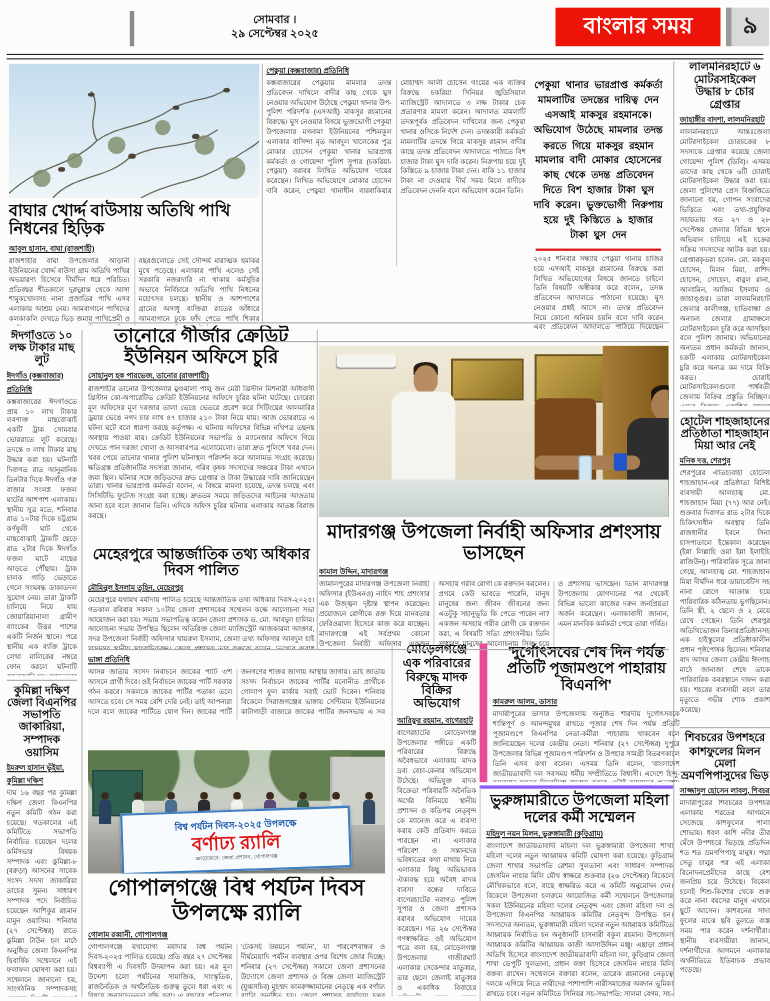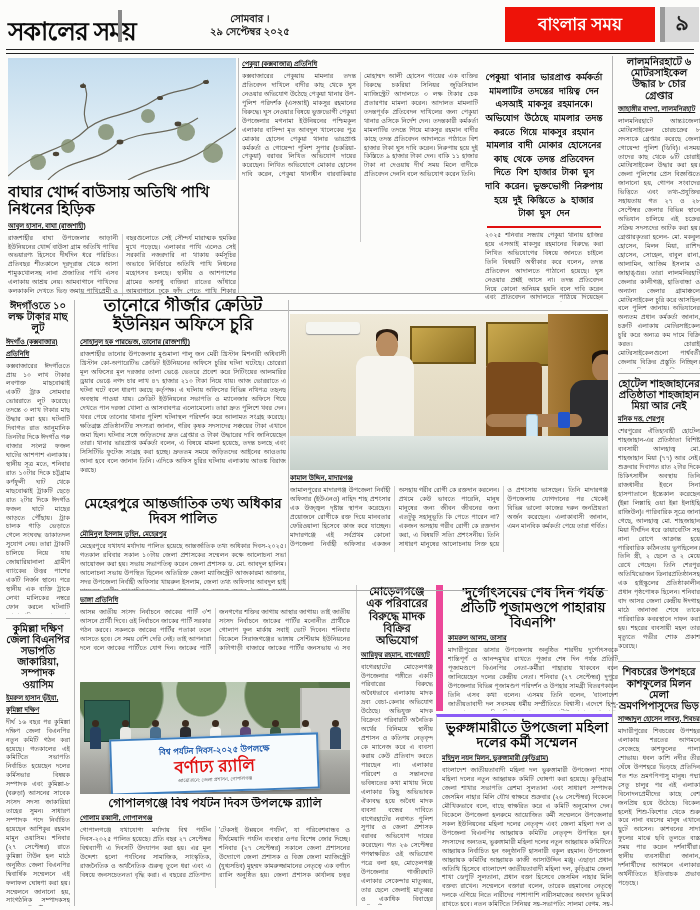--- a/index.html
+++ b/index.html
@@ -5,21 +5,21 @@
   html,body{margin:0;padding:0;background:#e9e9e9;}
   #page{position:relative;width:700px;height:910px;margin:0 auto;background:#fcfcfa;
         font-family:"Liberation Sans","DejaVu Sans",sans-serif;color:#111;overflow:hidden;}
 
   
   .masthead-logo{position:absolute;left:8px;top:12px;font-size:25px;font-weight:bold;
                  letter-spacing:-1px;color:#0d0d0d;white-space:nowrap;}
   .logo-bar{position:absolute;left:118px;top:10px;width:4px;height:32px;background:#8a8a8a;}
   .date-block{position:absolute;left:210px;top:12px;font-size:10px;font-weight:bold;line-height:1.3;text-align:center;}
   .section-box{position:absolute;left:505px;top:7px;width:150px;height:35px;background:#ee1309;
-               color:#fff;font-size:17px;font-weight:bold;display:flex;align-items:center;justify-content:center;}
+               color:#fff;font-size:20px;font-weight:bold;display:flex;align-items:center;justify-content:center;}
   .page-num-box{position:absolute;left:660px;top:7px;width:34px;height:35px;background:#d9d9d9;
                 border-left:5px solid #9a9a9a;display:flex;align-items:center;justify-content:center;
                 font-size:21px;font-weight:bold;color:#222;}
   .header-rule{position:absolute;left:6px;top:49px;width:688px;height:3px;
                border-top:1.5px solid #222;border-bottom:1px solid #222;}
 
   
   .art{position:absolute;overflow:hidden;}
   .hl{font-weight:bold;color:#0b0b0b;margin:0 0 2px 0;line-height:1.12;}
   .h-xl{font-size:25px;text-align:center;}
@@ -75,21 +75,20 @@
   .banner-l2{font-size:17px;font-weight:bold;color:#e01212;line-height:1.05;}
   .banner-l3{font-size:4.8px;color:#333;}
 
   .sb{border-left:1px solid #b5b5b5;padding-left:5px;}
 </style>
 </head>
 <body>
 
 <div id="page">
 
-  <div class="masthead-logo">সকালের সময়</div>
   <div class="logo-bar"></div>
   <div class="date-block">
     <div>সোমবার ।</div>
     <div>২৯ সেপ্টেম্বর ২০২৫</div>
   </div>
   <div class="section-box">বাংলার সময়</div>
   <div class="page-num-box">৯</div>
   <div class="header-rule"></div>
 
   <section class="art" style="left:8px;top:58px;width:228px;height:238px;">
@@ -198,20 +197,21 @@
       <div class="person-b">
         <div class="hair-b"></div>
         <div class="head-b"></div>
         <div class="torso-b"></div>
         <div class="arm-b"></div>
         <div class="band-b"></div>
       </div>
       <div class="bottle"></div>
       <div class="table-office"></div>
     </div>
+    <h2 class="hl h-lg" style="margin-top:4px;">মাদারগঞ্জ উপজেলা নির্বাহী অফিসার প্রশংসায় ভাসছেন</h2>
     <div class="byline">কামাল উদ্দিন, মাদারগঞ্জ</div>
     <div class="bodytx cols3" style="height:66px;">জামালপুরের মাদারগঞ্জ উপজেলা নির্বাহী অফিসার (ইউএনও) নাহিদ শাহ প্রশংসার এক উজ্জ্বল দৃষ্টান্ত স্থাপন করেছেন। প্রয়োজনে রোগীকে রক্ত দিয়ে মানবতার ফেরিওয়ালা হিসেবে কাজ করে যাচ্ছেন। মাদারগঞ্জে এই সর্বপ্রথম কোনো উপজেলা নির্বাহী অফিসার একজন অসহায় গরীব রোগী কে রক্তদান করলেন। প্রথমে কেউ ভাবতে পারেনি, মানুষ মানুষের জন্য জীবন জীবনের জন্য এতটুকু সহানুভূতি কি পেতে পারেন না? একজন অসহায় গরীব রোগী কে রক্তদান করা, এ বিষয়টি সত্যি প্রশংসনীয়। তিনি সাধারণ মানুষের আলোচনায় সিক্ত হয়ে ও প্রশংসায় ভাসছেন। তিনি মাদারগঞ্জ উপজেলায় যোগদানের পর থেকেই বিভিন্ন ভালো কাজের দরুন জনপ্রিয়তা অর্জন করেছেন। এলাকাবাসী জানান, এমন মানবিক কর্মকর্তা পেয়ে তারা গর্বিত।</div>
   </section>
 
   <section class="art" style="left:80px;top:592px;width:270px;height:88px;">
     <div class="byline">ভাঙ্গা প্রতিনিধি</div>
     <div class="bodytx cols2" style="height:46px;">আসন্ন জাতীয় সংসদ নির্বাচনে জাকের পার্টি ৩'শ আসনে প্রার্থী দিবে। ওই নির্বাচনে জাকের পার্টি সরকার গঠন করবে। সকলকে জাকের পার্টির পতাকা তলে আসতে হবে। সে সময় বেশি দেরি নেই। তাই আপনারা দলে বলে জাকের পার্টিতে যোগ দিন। জাকের পার্টি জনগণের শক্তির জাগায় আস্থার জাগায়। তাই জাতীয় সংসদ নির্বাচনে জাকের পার্টির মনোনীত প্রার্থীকে গোলাপ ফুল মার্কায় সবাই ভোট দিবেন। শনিবার বিকেলে সিরাজগঞ্জের ভাঙ্গায় সেন্টিয়াম ইউনিয়নের কাটাগাড়ী বাজারে জাকের পার্টির জনসভায় এ সব কথা বলেন সিরাজগঞ্জ জেলা জাকের পার্টির সভাপতি মো. আলমগীর হোসেন। কেন্দ্রীয় কর্মসূচির অংশ হিসেবে এই জনসভা আয়োজন করা হয়। অনুষ্ঠান শেষে জাতির কল্যাণে মিলাদ মাহফিল ও বিশেষ দোয়া করা হয়।</div>
   </section>
 
   <div class="art photo photo-rally" style="left:80px;top:682px;width:270px;height:112px;">
@@ -257,21 +257,21 @@
         </div>
     </div>
     <div class="banner">
       <div class="banner-l1">বিশ্ব পর্যটন দিবস-২০২৫ উপলক্ষে</div>
       <div class="banner-l2">বর্ণাঢ্য র‌্যালি</div>
       <div class="banner-l3">আয়োজনে: জেলা প্রশাসন, গোপালগঞ্জ</div>
     </div>
   </div>
 
   <section class="art" style="left:80px;top:797px;width:270px;height:109px;">
-    <h2 class="hl" style="font-size:12px;text-align:center;">গোপালগঞ্জে বিশ্ব পর্যটন দিবস উপলক্ষে র‌্যালি</h2>
+    <h2 class="hl" style="font-size:20px;text-align:center;">গোপালগঞ্জে বিশ্ব পর্যটন দিবস উপলক্ষে র‌্যালি</h2>
     <div class="byline">গোলাম রব্বানী, গোপালগঞ্জ</div>
     <div class="bodytx cols2" style="height:62px;">গোপালগঞ্জে যথাযোগ্য মর্যাদায় বিশ্ব পর্যটন দিবস-২০২৫ পালিত হয়েছে। প্রতি বছর ২৭ সেপ্টেম্বর বিশ্বব্যাপী এ দিবসটি উদযাপন করা হয়। এর মূল উদ্দেশ্য হলো পর্যটনের সামাজিক, সাংস্কৃতিক, রাজনৈতিক ও অর্থনৈতিক গুরুত্ব তুলে ধরা এবং এ বিষয়ে জনসচেতনতা বৃদ্ধি করা। এ বছরের প্রতিপাদ্য 'টেকসই উন্নয়নে পর্যটন', যা পরিবেশবান্ধব ও দীর্ঘমেয়াদি পর্যটন ব্যবস্থার ওপর বিশেষ জোর দিচ্ছে। শনিবার (২৭ সেপ্টেম্বর) সকালে জেলা প্রশাসনের উদ্যোগে জেলা প্রশাসক ও বিজ্ঞ জেলা ম্যাজিস্ট্রেট (যুগ্মসচিব) মুহম্মদ কামরুজ্জামানের নেতৃত্বে এক বর্ণাঢ্য র‌্যালি অনুষ্ঠিত হয়। জেলা প্রশাসক কার্যালয় চত্বর থেকে র‌্যালিটি বের হয়ে শহরের প্রধান প্রধান সড়ক প্রদক্ষিণ শেষে পুনরায় একই স্থানে এসে সমাপ্ত হয়। র‌্যালি শেষে সংক্ষিপ্ত সমাবেশে জেলা প্রশাসক পর্যটনের গুরুত্ব তুলে ধরে বলেন, স্থানীয় ও জাতীয় উন্নয়নে পর্যটন খাত গুরুত্বপূর্ণ ভূমিকা রাখতে পারে। টেকসই উন্নয়ন নিশ্চিত করতে হলে পরিবেশবান্ধব পর্যটনকে প্রাধান্য দিতে হবে। অনুষ্ঠানে উপস্থিত ছিলেন অতিরিক্ত জেলা প্রশাসক (সার্বিক) সালমা পারভীন, সহকারী কমিশনার মোহাম্মদ আতাউর রহমান, ট্যুরিস্ট পুলিশের পরিদর্শক মো. মাহবুবুর রহমান সহ সরকারি ও বেসরকারি বিভিন্ন প্রতিষ্ঠানের কর্মকর্তা-কর্মচারীবৃন্দ।</div>
   </section>
 
   <section class="art" style="left:356px;top:585px;width:72px;height:321px;border-left:1px solid #c9c9c9;padding-left:4px;">
     <h2 class="hl h-sm" style="font-size:11px;">মোড়েলগঞ্জে এক পরিবারের বিরুদ্ধে মাদক বিক্রির অভিযোগ</h2>
     <div class="byline">আরিফুর রহমান, বাগেরহাট</div>
     <div class="bodytx" style="height:242px;">বাগেরহাটের মোড়েলগঞ্জ উপজেলার পঙ্গীতে একটি পরিবারের বিরুদ্ধে অবৈধভাবে এলাকায় মাদক দ্রব্য বেচা-কেনার অভিযোগ উঠেছে। অভিযুক্ত মাদক বিক্রেতা পরিবারটি অনৈতিক অর্থের বিনিময়ে স্থানীয় প্রশাসন ও কতিপয় নেতৃবৃন্দ কে ম্যানেজ করে এ ব্যবসা করায় কেউ প্রতিবাদ করতে পারছেন না। এলাকার পরিবেশ ও সন্তানদের ভবিষ্যতের কথা মাথায় নিয়ে এলাকার কিছু অভিভাবক ঐক্যবদ্ধ হয়ে অবৈধ মাদক ব্যবসা বন্ধের দাবিতে বাগেরহাটের নবাগত পুলিশ সুপার ও জেলা প্রশাসক বরাবর অভিযোগ দায়ের করেছেন। গত ২৬ সেপ্টেম্বর গণস্বাক্ষরিত ওই অভিযোগ পত্রে বলা হয়, মোড়েলগঞ্জ উপজেলার গাজীরঘাট এলাকার সেকেন্দার মাতুব্বর, তার ছেলে জেলাই মাতুব্বর ও একাধিক বিবাহের অধিকারী মেয়ে রেশমা আক্তার এলাকায় ইয়াবা ও ফেনসিডিলসহ বিভিন্ন মাদক দ্রব্য পাইকারি ও খুচরা বিক্রি করে আসছে। এতে ওই এলাকার অসংখ্য যুব সমাজ উঠতি বয়সী তরুণ ও যুব সমাজ প্রতিনিয়ত মাদকাসক্ত হয়ে পড়ছে। মাদক বেচা-কেনায় বাধা ও প্রতিবাদ করলে প্রতিবাদকারীদের বিরুদ্ধে কাল্পনিক মামলা দিয়ে হয়রানি করা হয়। এক পর্যায়ে সন্তানদের ভবিষ্যতের কথা চিন্তা করে এলাকা মাদকমুক্ত রাখার দাবি জানান এলাকাবাসী।</div>
   </section>
 

